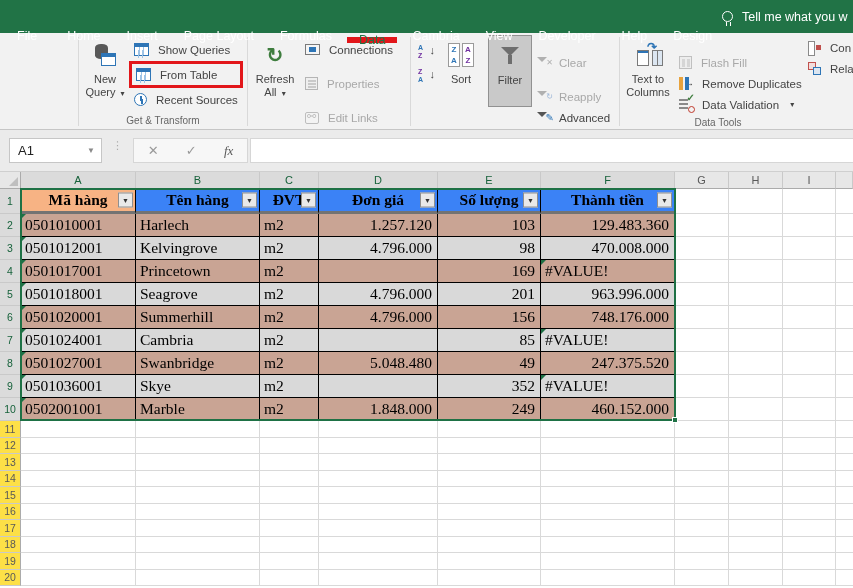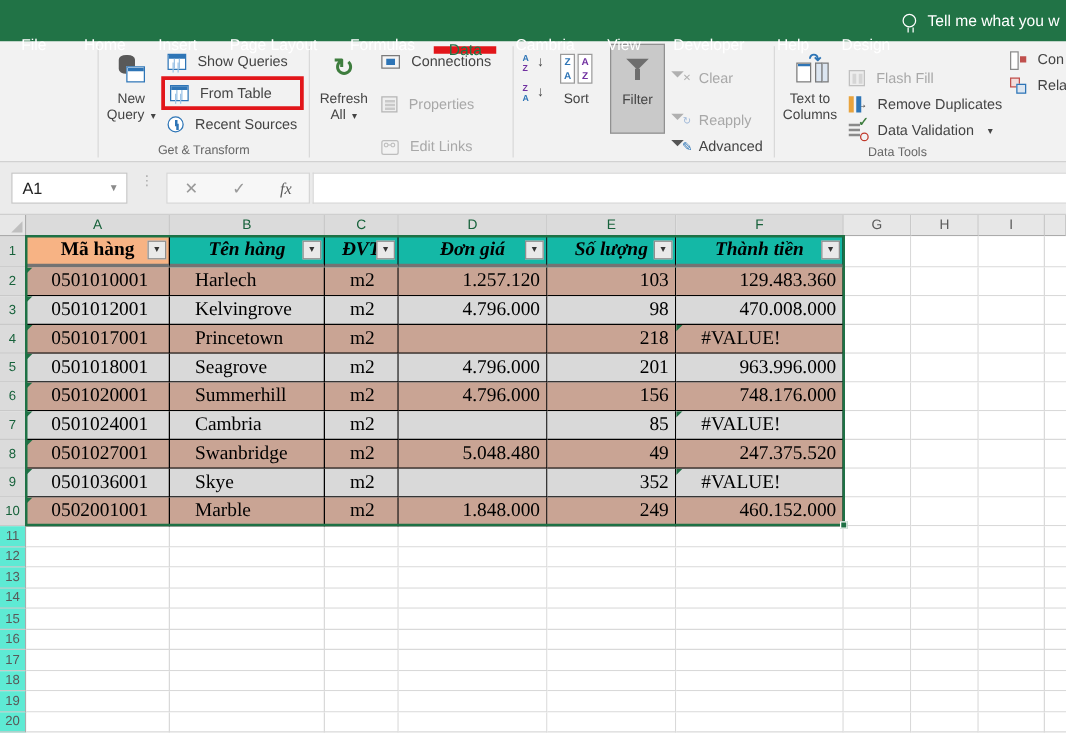--- a/index.html
+++ b/index.html
@@ -100,32 +100,32 @@
   .fbtns .fx { font-family:"Liberation Serif", serif; font-style:italic; color:#5A5A5A; }
   .finput { position:absolute; left:250px; top:8px; right:0; height:25px; background:#fff; border:1px solid #D6D6D6; border-right:none; }
 
   
   .sheet { position:relative; height:414px; background:#fff; }
   .grid { display:grid; grid-template-columns:21px 115px 124px 59px 119px 103px 134px 54px 54px 53px 17px; grid-template-rows:17px 25px repeat(9, 23px) repeat(10, 16.5px); }
   .corner { background:#E7E7E7; border-right:1px solid #ABABAB; border-bottom:1px solid #ABABAB; position:relative; }
   .corner::after { content:""; position:absolute; right:2px; bottom:2px; border-left:9px solid transparent; border-bottom:9px solid #BFBFBF; }
   .ch { background:#E7E7E7; border-right:1px solid #C9C9C9; border-bottom:1px solid #ABABAB; font-size:11px; color:#595959; display:flex; align-items:center; justify-content:center; }
   .ch.sel { background:#DBDBDB; color:#17623B; }
-  .rh { background:#5eead4; border-right:1px solid #ABABAB; border-bottom:1px solid #C9C9C9; font-size:10.5px; color:#595959; display:flex; align-items:center; justify-content:center; }
+  .rh { background:#fde047; border-right:1px solid #ABABAB; border-bottom:1px solid #C9C9C9; font-size:10.5px; color:#595959; display:flex; align-items:center; justify-content:center; }
   .rh.sel { background:#DBDBDB; color:#17623B; }
   .ecell { background:#fff; border-right:1px solid #D9D9D9; border-bottom:1px solid #D9D9D9; }
   .sliver { background:#fff; border-bottom:1px solid #D9D9D9; }
   .th-cell { position:relative; border-right:1px solid #000; border-bottom:3px solid #737373; font-family:"Liberation Serif", serif; font-weight:bold; font-size:15.5px; color:#000; display:flex; align-items:center; justify-content:center; white-space:nowrap; overflow:hidden; }
   .th-cell.peach { background:#F7B384; }
-  .th-cell.tanhdr { background:#14b8a6;font-style:italic; }
+  .th-cell.tanhdr { background:#3b82f6; }
   .filterbtn { position:absolute; right:2px; top:50%; transform:translateY(-50%); width:15px; height:15px; background:#E9E9E9; border:1px solid #8F8F8F; font-size:7px; color:#333; display:flex; align-items:center; justify-content:center; font-family:"Liberation Sans", sans-serif; }
   .td-cell { position:relative; border-right:1px solid #000; border-bottom:1px solid #000; font-family:"Liberation Serif", serif; font-size:15.5px; color:#000; display:flex; align-items:center; white-space:nowrap; overflow:hidden; }
   .band-tan { background:#C9A494; }
   .band-gray { background:#D9D9D9; }
-  .al { justify-content:flex-start; padding-left:20px; }
+  .al { justify-content:flex-start; padding-left:4px; }
   .ar { justify-content:flex-end; padding-right:5px; }
   .tri::before { content:""; position:absolute; left:0; top:0; border-top:5px solid #1E7145; border-right:5px solid transparent; z-index:2; }
   .sel-overlay { position:absolute; left:20px; top:16px; width:656px; height:233px; border:2px solid #1E7145; pointer-events:none; z-index:3; }
   .sel-handle { position:absolute; right:-4px; bottom:-4px; width:6px; height:6px; background:#1E7145; border:1px solid #fff; }
 </style>
 </head>
 <body>
 
 <div id="app">
 
@@ -389,21 +389,21 @@
         <div class="td-cell band-gray ar">470.008.000</div>
         <div class="ecell"></div>
         <div class="ecell"></div>
         <div class="ecell"></div>
         <div class="sliver"></div>
         <div class="rh sel">4</div>
         <div class="td-cell band-tan al tri">0501017001</div>
         <div class="td-cell band-tan al">Princetown</div>
         <div class="td-cell band-tan al">m2</div>
         <div class="td-cell band-tan ar"></div>
-        <div class="td-cell band-tan ar">218</div>
+        <div class="td-cell band-tan ar">169</div>
         <div class="td-cell band-tan al tri">#VALUE!</div>
         <div class="ecell"></div>
         <div class="ecell"></div>
         <div class="ecell"></div>
         <div class="sliver"></div>
         <div class="rh sel">5</div>
         <div class="td-cell band-gray al tri">0501018001</div>
         <div class="td-cell band-gray al">Seagrove</div>
         <div class="td-cell band-gray al">m2</div>
         <div class="td-cell band-gray ar">4.796.000</div>

